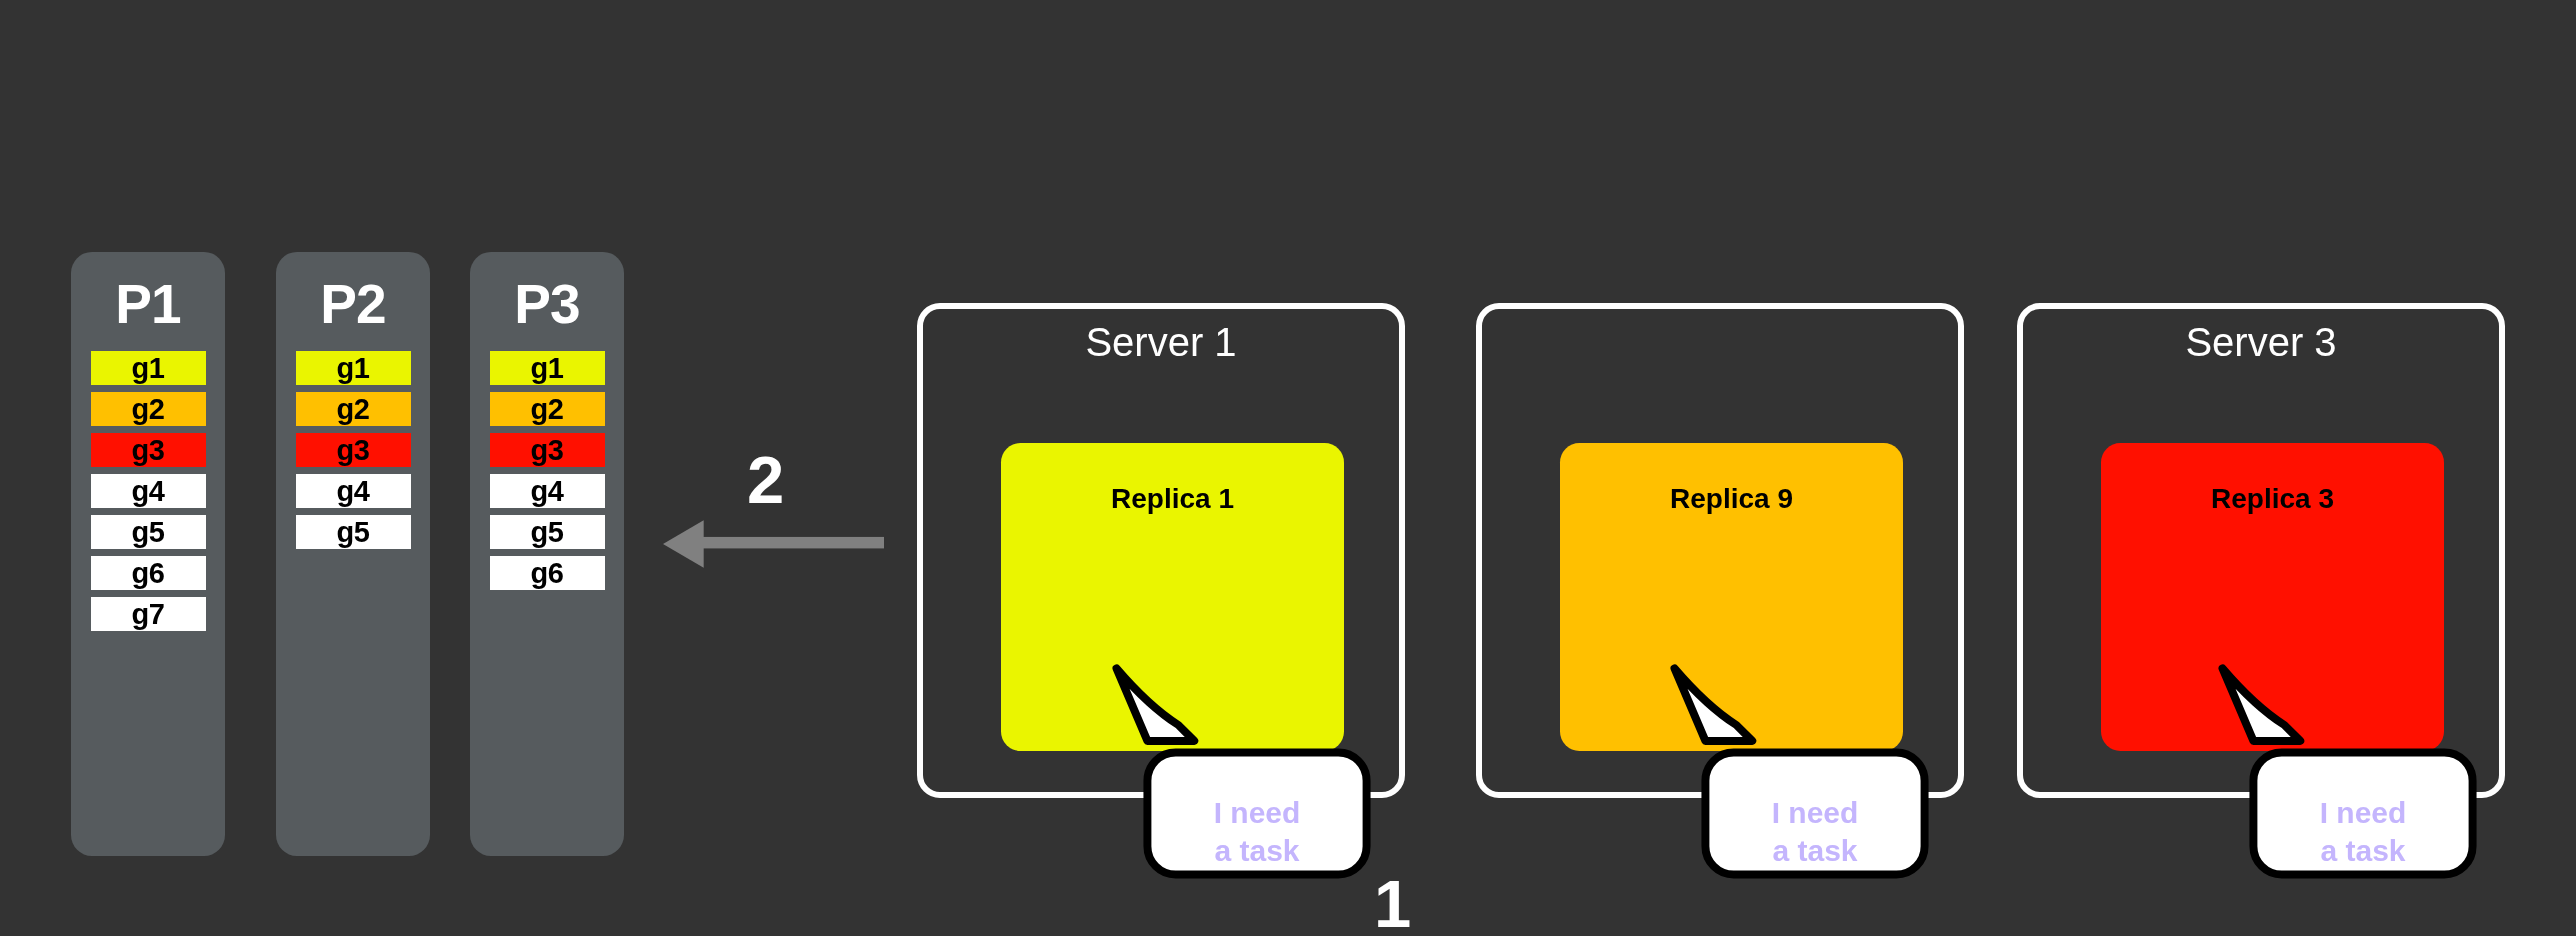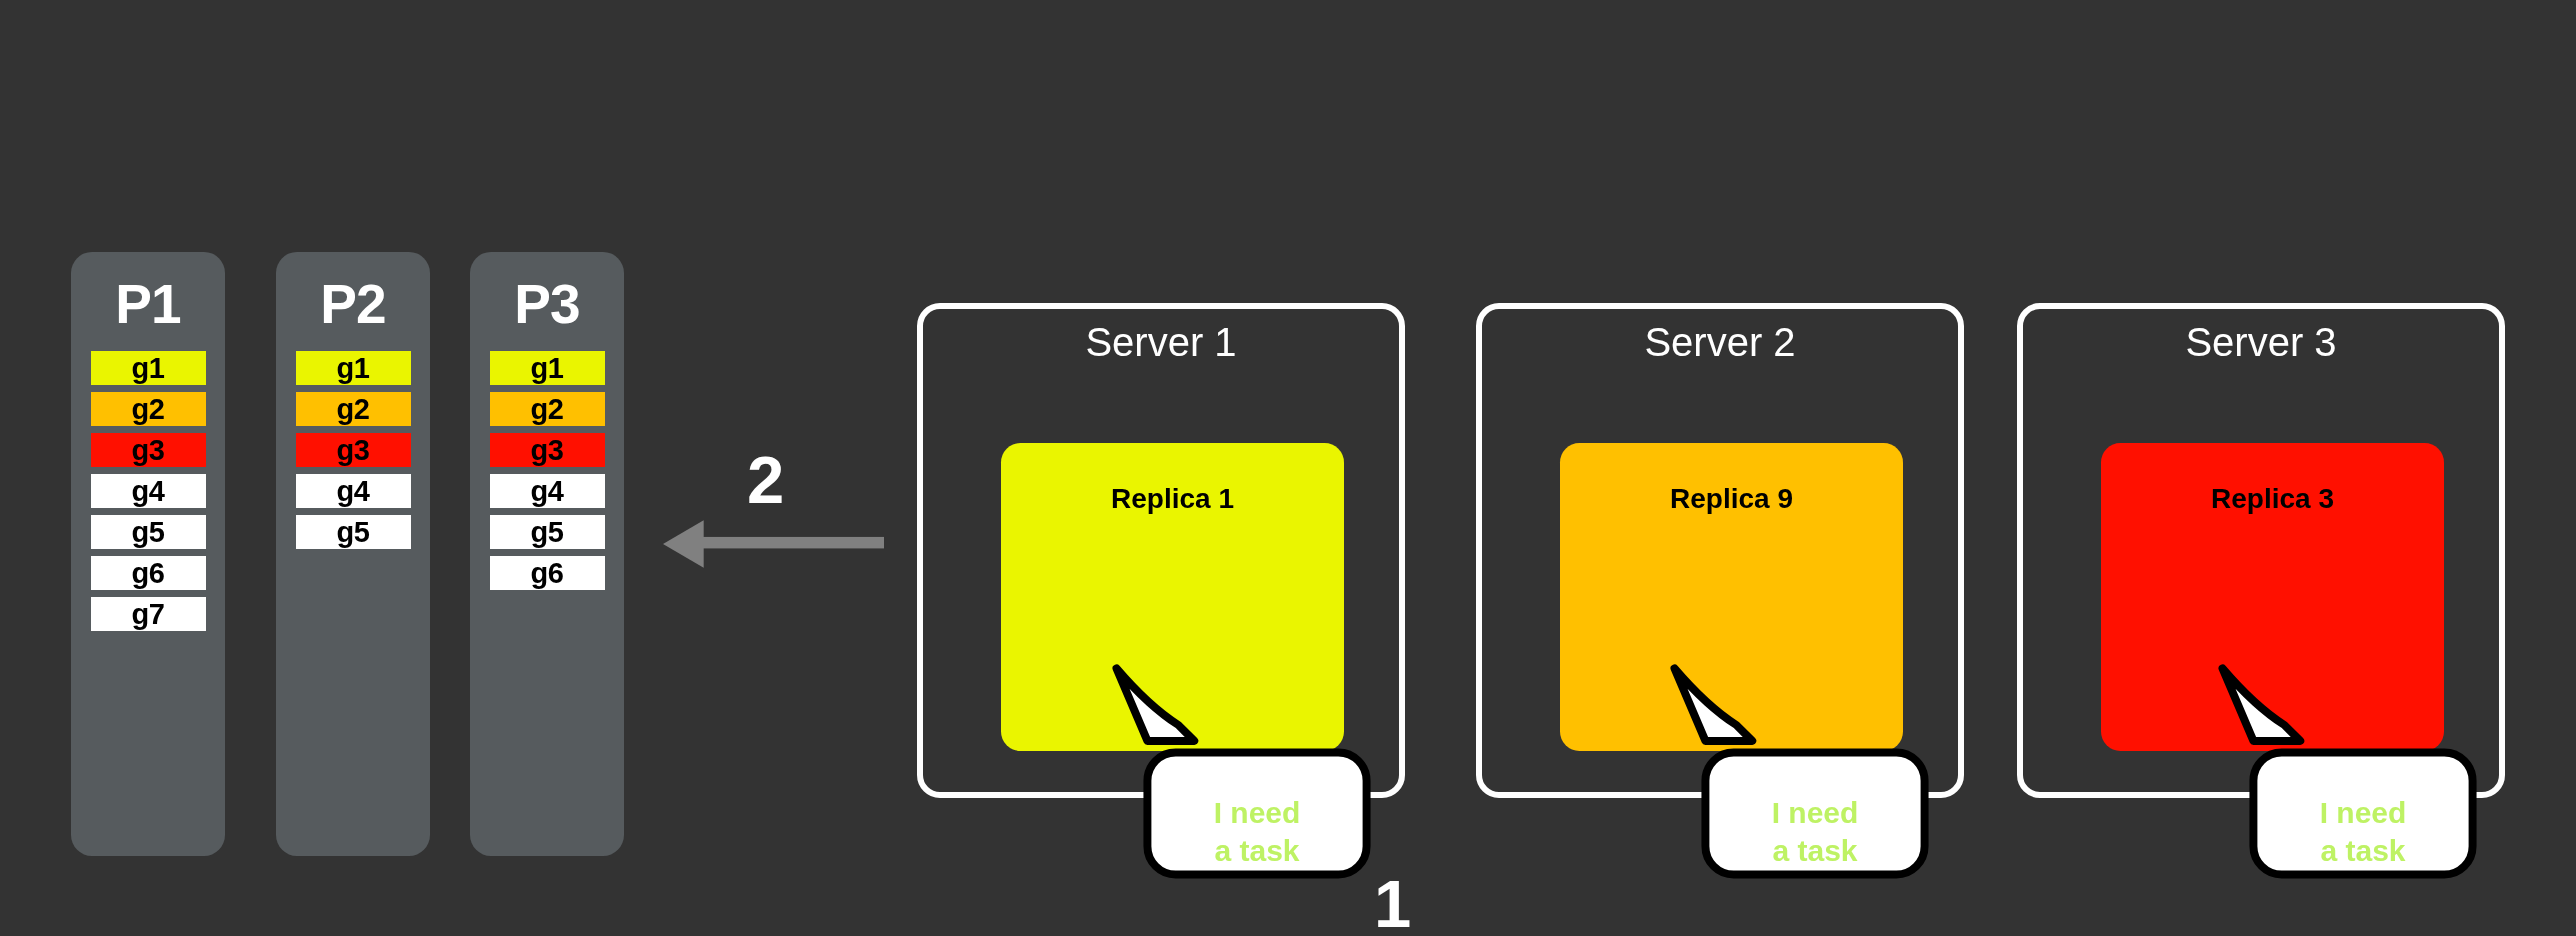--- a/index.html
+++ b/index.html
@@ -136,21 +136,21 @@
     width: 100%;
     height: 100%;
     overflow: visible;
   }
   .bubble-text {
     position: absolute;
     left: 0;
     right: 0;
     top: 46px;
     text-align: center;
-    color: #bef264;
+    color: #c4b5fd;
     font-size: 30px;
     font-weight: bold;
     line-height: 1.28;
     user-select: none;
     white-space: pre-line;
   }
 </style>
 </head>
 <body>
 
@@ -216,21 +216,20 @@
                L 14 -8
                C 5 -8, 5 -8, 5 -8
                Z" fill="#ffffff" stroke="#000000" stroke-width="9" stroke-linejoin="round"></path>
       <rect x="5" y="5" width="248" height="138" rx="32" ry="32" fill="#ffffff" stroke="#000000" stroke-width="9"></rect>
     </svg>
     <div class="bubble-text">I need
 a task</div>
   </div>
 
   <div class="server" id="server-1" style="left: 1476px; top: 303px; width: 488px; height: 495px; border-color: rgb(255, 255, 255);">
-    <div class="server-title">Server 2</div>
     <div class="replica" id="replica-1" style="left: 78px; top: 134px; width: 343px; height: 308px; background-color: rgb(255, 192, 0);">
       <div class="replica-label">Replica 9</div>
     </div>
   </div>
 
   <div class="bubble" id="bubble-1" style="left:1701px; top:748px;">
     <svg class="bubble-svg" viewBox="0 0 258 148" preserveAspectRatio="none">
       <path d="M -30 -90
                C -6 -62, 18 -40, 40 -26
                L 58 -8

